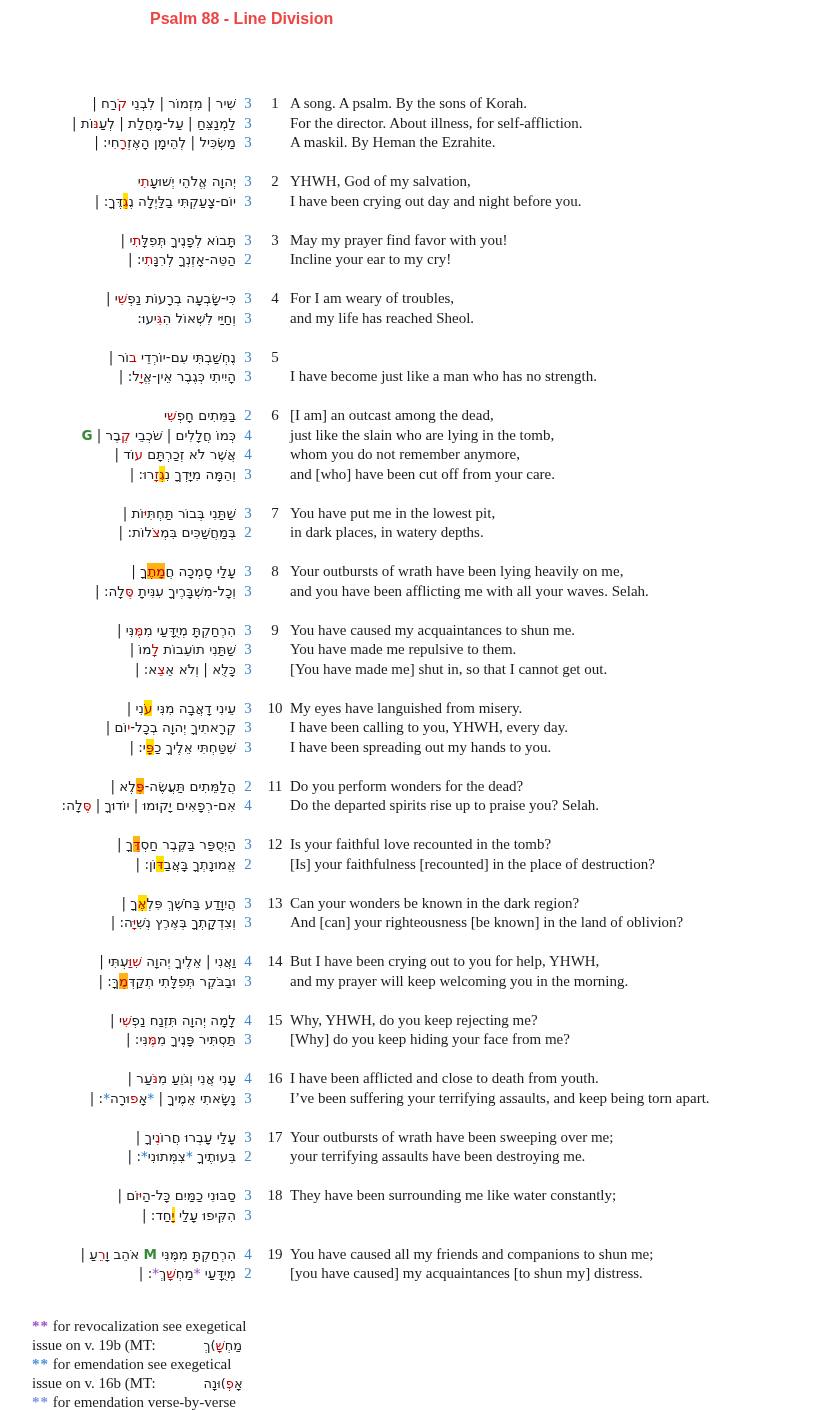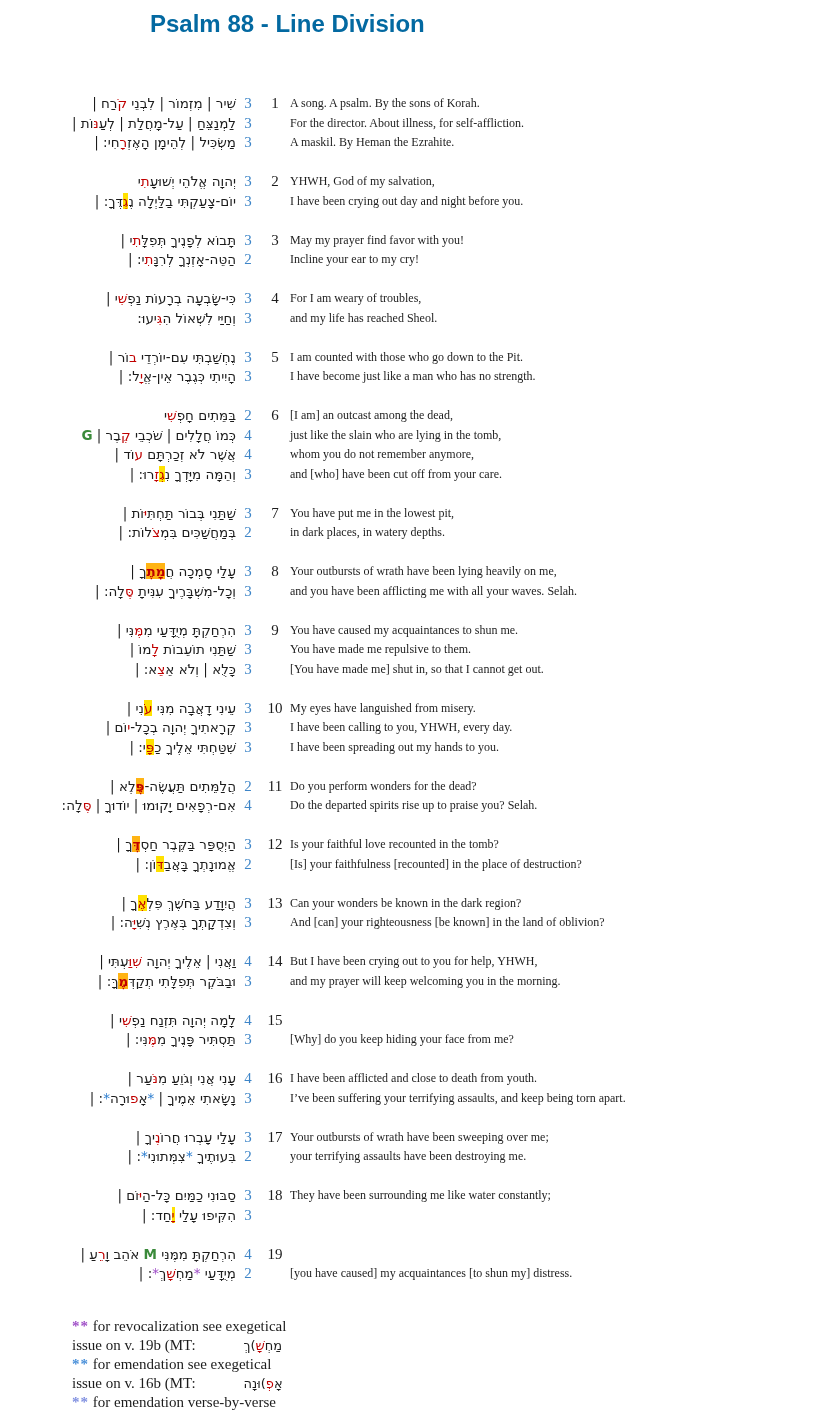--- a/index.html
+++ b/index.html
@@ -2,41 +2,41 @@
 <html style="--c-count: #3d85c8; --c-red: #c00000; --c-yel: #ffe100; --c-org: #ffb414; --c-grn: #3a8a3a; --c-blue: #2f7fd0; --c-purp: #a050c8;"><head>
 <meta charset="utf-8">
 <style>
   html,body{margin:0;padding:0;}
   body{
     width:825px;height:1410px;background:#ffffff;position:relative;overflow:hidden;
     font-family:"Liberation Serif", serif;color:#1c1c1c;
   }
   .title{
     position:absolute;left:150px;top:10px;
-    font-family:"Liberation Sans", sans-serif;font-weight:700;font-size:24px;color:#0369a1;
+    font-family:"Liberation Sans", sans-serif;font-weight:700;font-size:16px;color:#ef4444;
   }
   .content{position:absolute;left:0;top:94px;width:825px;}
   .verse{margin-bottom:19.5px;}
   .row{display:flex;align-items:center;height:19.5px;line-height:19.5px;}
   .he{
     width:180px;padding-left:56px;box-sizing:content-box;
     text-align:right;direction:rtl;unicode-bidi:isolate;
     font-family:"DejaVu Sans", sans-serif;font-size:13.5px;white-space:nowrap;
   }
   .cnt{width:24px;text-align:center;font-size:15px;color:var(--c-count);}
   .vnum{width:30px;text-align:center;font-size:15px;color:#1c1c1c;}
-  .en{flex:1;text-align:left;font-size:12px;white-space:nowrap;}
+  .en{flex:1;text-align:left;font-size:15px;white-space:nowrap;}
   .mk-r{color:var(--c-red);}
   .mk-y{background:var(--c-yel);color:var(--c-red);}
-  .mk-o{background:var(--c-org);color:var(--c-red);font-weight:bold;}
+  .mk-o{background:var(--c-org);color:var(--c-red);}
   .mk-g{color:var(--c-grn);font-weight:bold;}
   .mk-b{color:var(--c-blue);}
   .mk-p{color:var(--c-purp);}
   .mk-i{}
-  .footnotes{margin-top:33px;padding-left:72px;font-size:15px;line-height:19px;}
+  .footnotes{margin-top:33px;padding-left:32px;font-size:15px;line-height:19px;}
   .fn-mark{font-weight:bold;letter-spacing:1px;}
   .fn-he{direction:rtl;unicode-bidi:isolate;font-family:"DejaVu Sans", sans-serif;font-size:13px;margin-left:44px;}
 </style>
 </head>
 <body>
 
 <div class="title">Psalm 88 - Line Division</div>
 
 <div class="content">
   <div>
@@ -100,21 +100,20 @@
           <div class="cnt">3</div>
           <div class="vnum"></div>
           <div class="en">and my life has reached Sheol.</div>
         </div>
       </div>
       <div class="verse">
         <div class="row">
           <div class="he">נֶחְשַׁבְתִּי עִם-יוֹרְדֵי <span class="mk-r">ב</span>וֹר |</div>
           <div class="cnt">3</div>
           <div class="vnum">5</div>
-          <div class="en">I am counted with those who go down to the Pit.</div>
         </div>
         <div class="row">
           <div class="he">הָיִיתִי כְּגֶבֶר אֵין-אֱ<span class="mk-r">יָ</span>ל: |</div>
           <div class="cnt">3</div>
           <div class="vnum"></div>
           <div class="en">I have become just like a man who has no strength.</div>
         </div>
       </div>
       <div class="verse">
         <div class="row">
@@ -264,20 +263,21 @@
           <div class="cnt">3</div>
           <div class="vnum"></div>
           <div class="en">and my prayer will keep welcoming you in the morning.</div>
         </div>
       </div>
       <div class="verse">
         <div class="row">
           <div class="he">לָמָה יְהוָה תִּזְנַח נַפְ<span class="mk-r">שִׁ</span>י |</div>
           <div class="cnt">4</div>
           <div class="vnum">15</div>
+          <div class="en">Why, YHWH, do you keep rejecting me?</div>
         </div>
         <div class="row">
           <div class="he">תַּסְתִּיר פָּנֶיךָ מִ<span class="mk-r">מֶּ</span>נִּי: |</div>
           <div class="cnt">3</div>
           <div class="vnum"></div>
           <div class="en">[Why] do you keep hiding your face from me?</div>
         </div>
       </div>
       <div class="verse">
         <div class="row">
@@ -318,20 +318,21 @@
           <div class="he">הִקִּיפוּ עָלַי <span class="mk-y">יָ</span>חַד: |</div>
           <div class="cnt">3</div>
           <div class="vnum"></div>
         </div>
       </div>
       <div class="verse">
         <div class="row">
           <div class="he">הִרְחַקְתָּ מִמֶּנִּי <span class="mk-g">M</span> אֹהֵב וָ<span class="mk-r">רֵ</span>עַ |</div>
           <div class="cnt">4</div>
           <div class="vnum">19</div>
+          <div class="en">You have caused all my friends and companions to shun me;</div>
         </div>
         <div class="row">
           <div class="he">מְיֻדָּעַי <span class="mk-p">*</span>מַחְ<span class="mk-r">שָׁ</span>ךְ<span class="mk-p">*</span>: |</div>
           <div class="cnt">2</div>
           <div class="vnum"></div>
           <div class="en">[you have caused] my acquaintances [to shun my] distress.</div>
         </div>
       </div>
     </div>
   <div class="footnotes">

